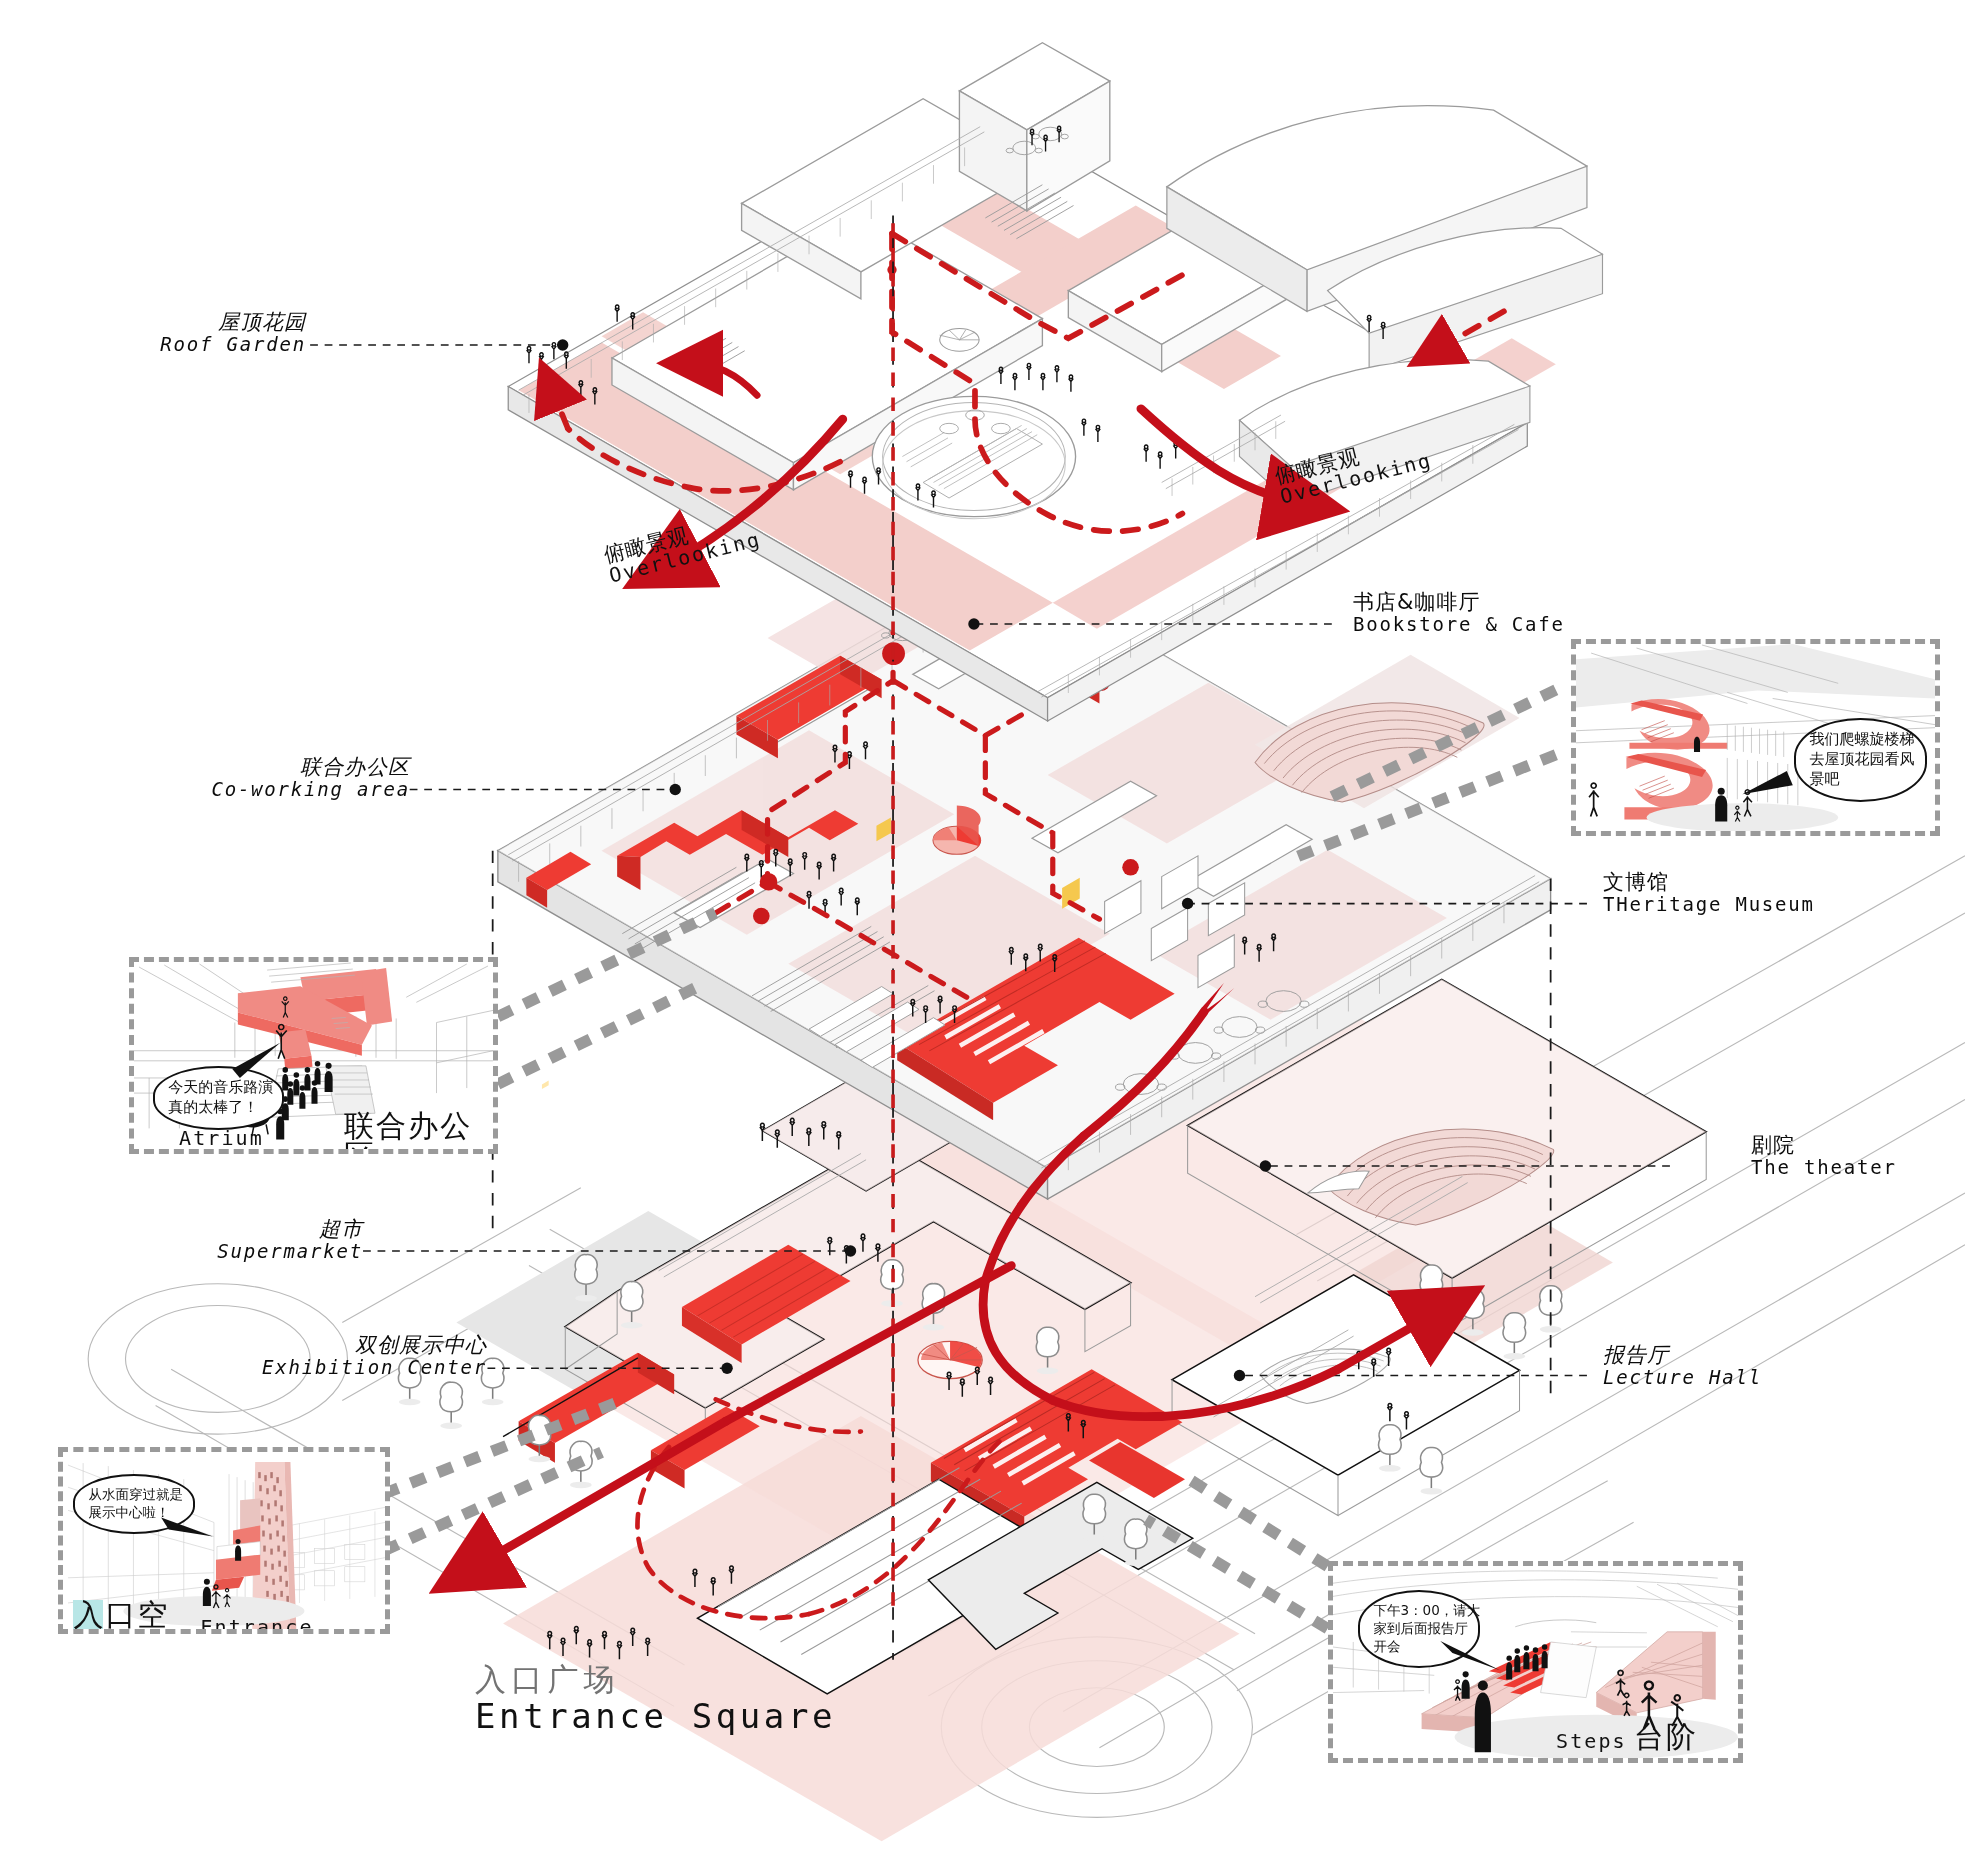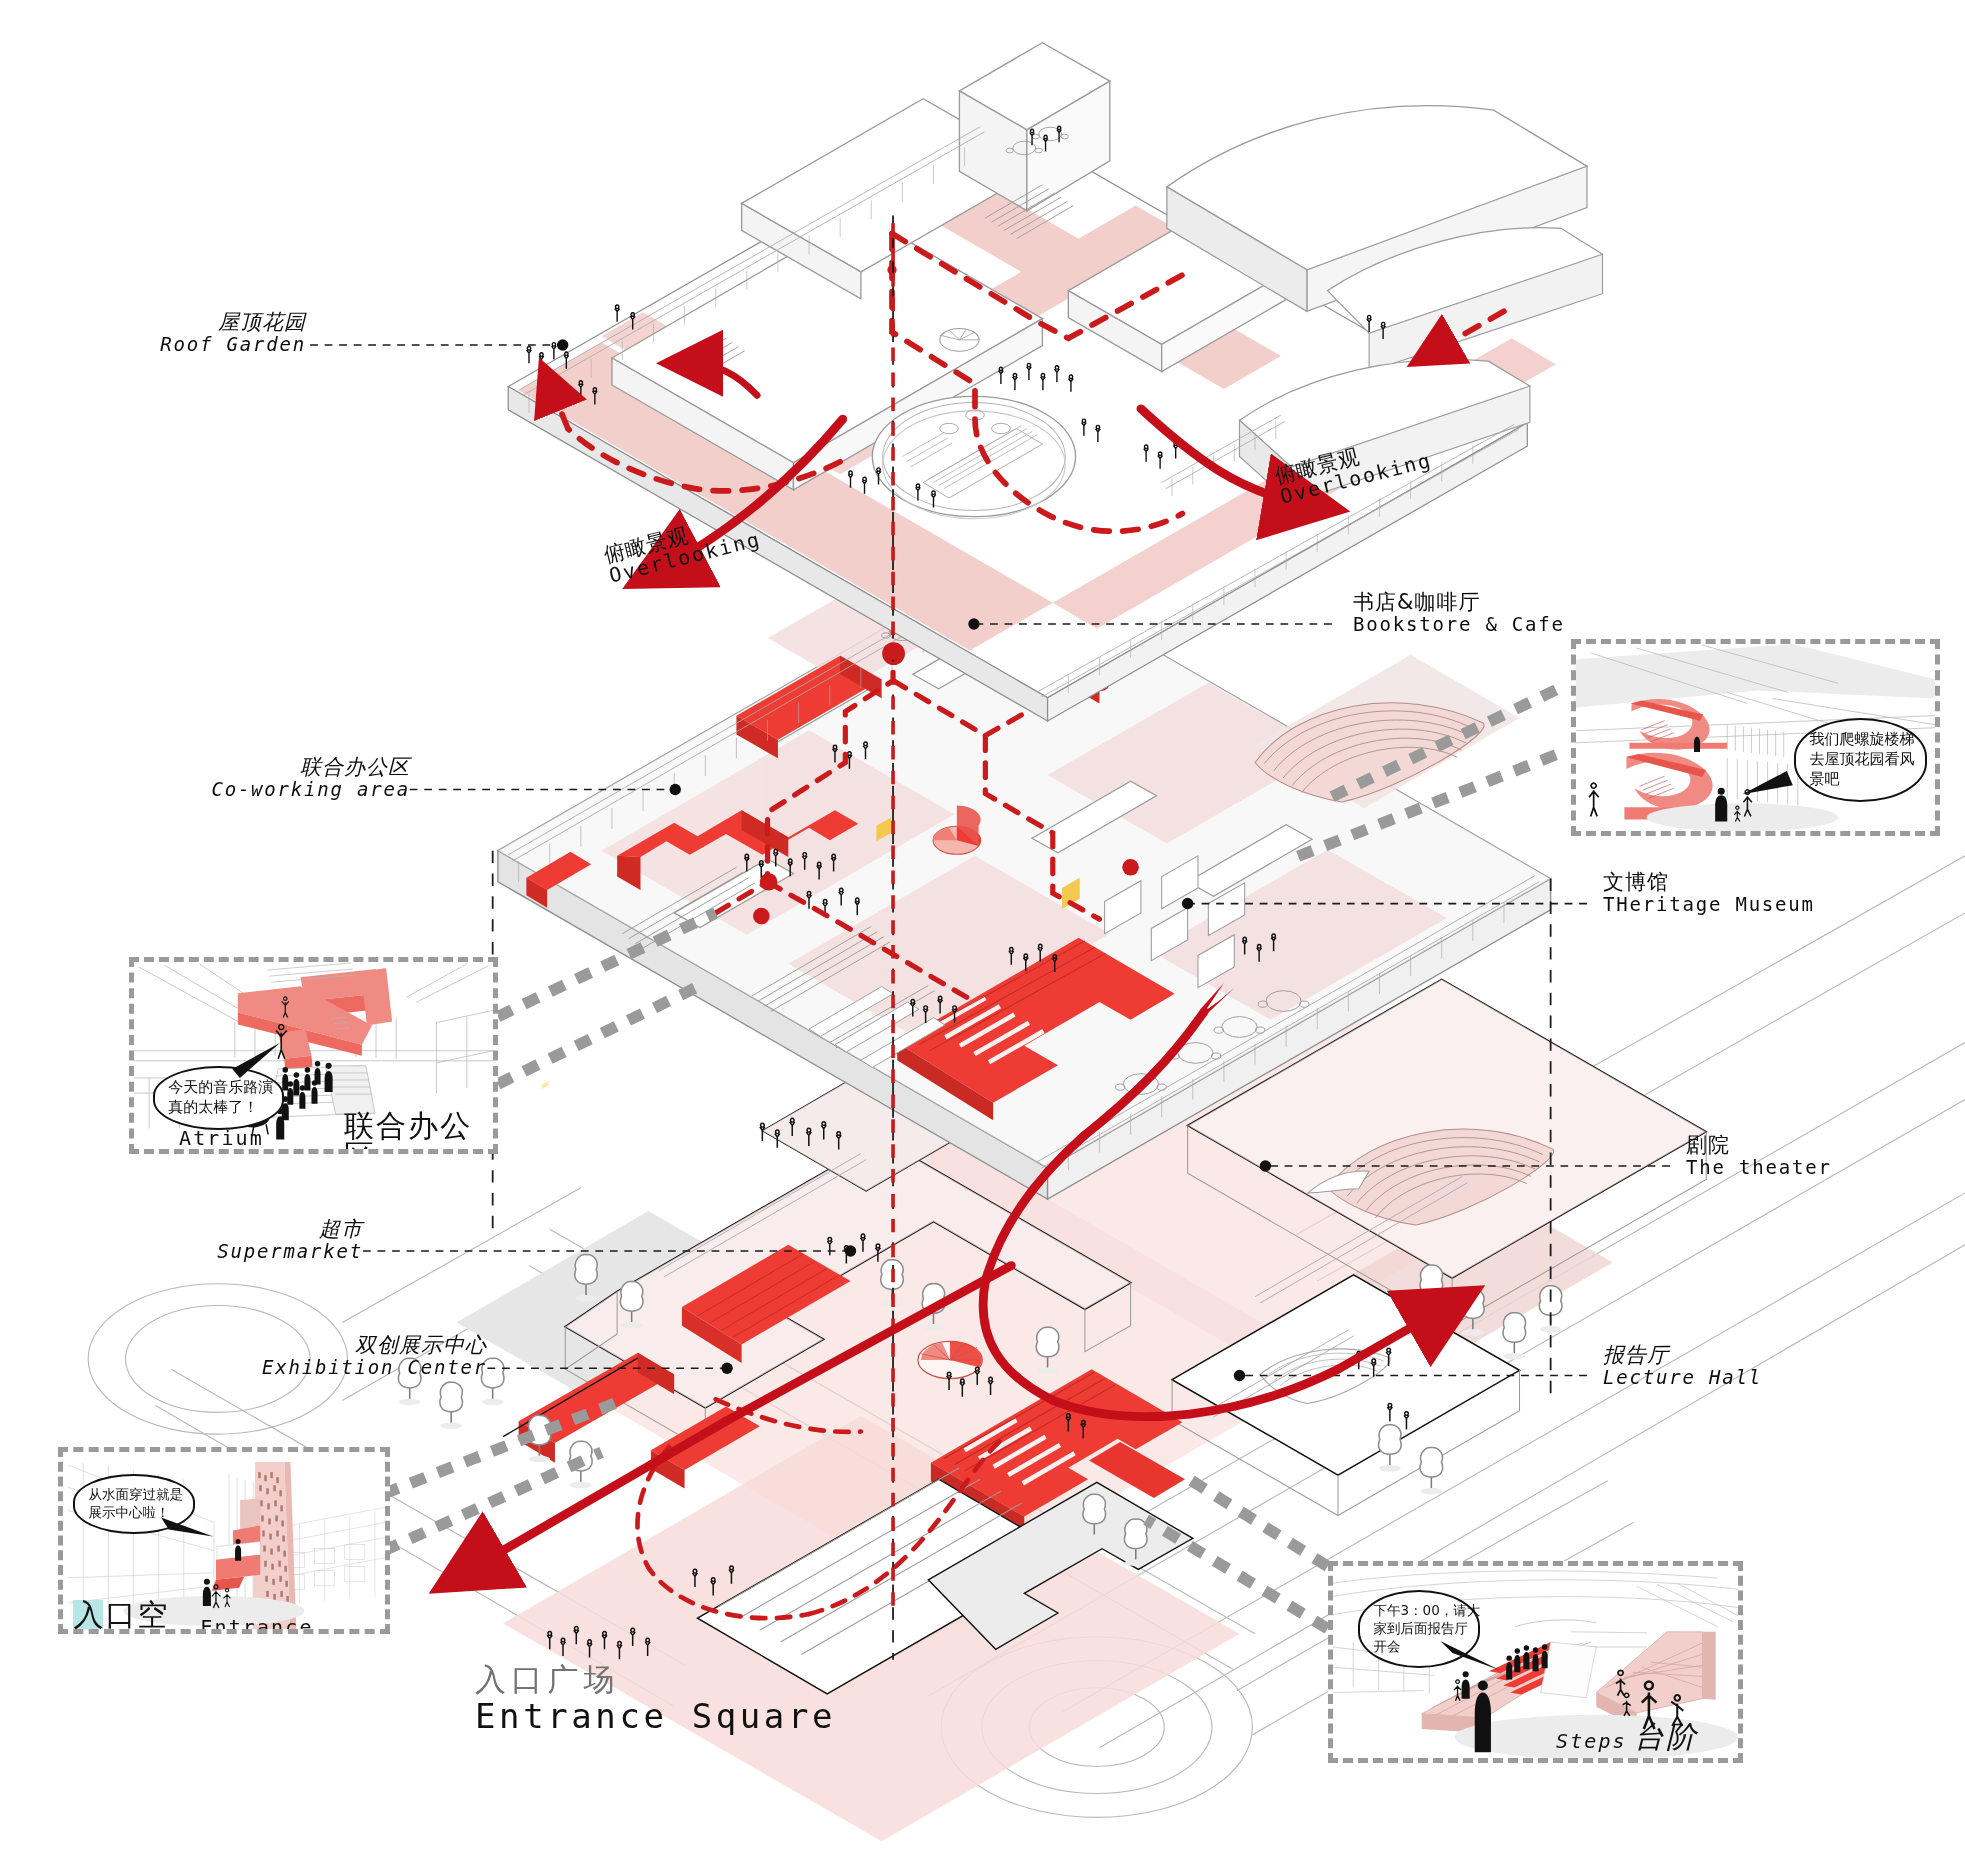--- a/index.html
+++ b/index.html
@@ -734,21 +734,21 @@
 <div class="lbl left" style="left:187px;top:756px;width:223px;">
   <span class="cn">联合办公区</span>
   <span class="en">Co-working area</span>
 </div>
 
 <div class="lbl right" style="left:1603px;top:871px;">
   <span class="cn">文博馆</span>
   <span class="en">THeritage Museum</span>
 </div>
 
-<div class="lbl right" style="left:1686px;top:1134px;">
+<div class="lbl right" style="left:1751px;top:1134px;">
   <span class="cn">剧院</span>
   <span class="en">The theater</span>
 </div>
 
 <div class="lbl left" style="left:135px;top:1218px;width:228px;">
   <span class="cn">超市</span>
   <span class="en">Supermarket</span>
 </div>
 
 <div class="lbl left" style="left:228px;top:1334px;width:259px;">
@@ -1070,20 +1070,20 @@
     </g>
   </svg>
   <div class="bubble sm" style="left:25px;top:24px;width:91px;">
     <span>下午3：00，请大</span>
     <span>家到后面报告厅</span>
     <span>开会</span>
   </div>
   <svg class="art" viewBox="0 0 800 390" style="z-index:8;pointer-events:none;">
     <path d="M212,148 L330,206 L236,172 Z" fill="#111"></path>
   </svg>
-  <div class="cap" style="left:223px;top:156px;font-style:italic;">
+  <div class="cap" style="left:223px;top:156px;">
     <span class="en">Steps</span>
     <span class="cn">台阶</span>
   </div>
 </div>
 
 </div>
 
 
 </body></html>

